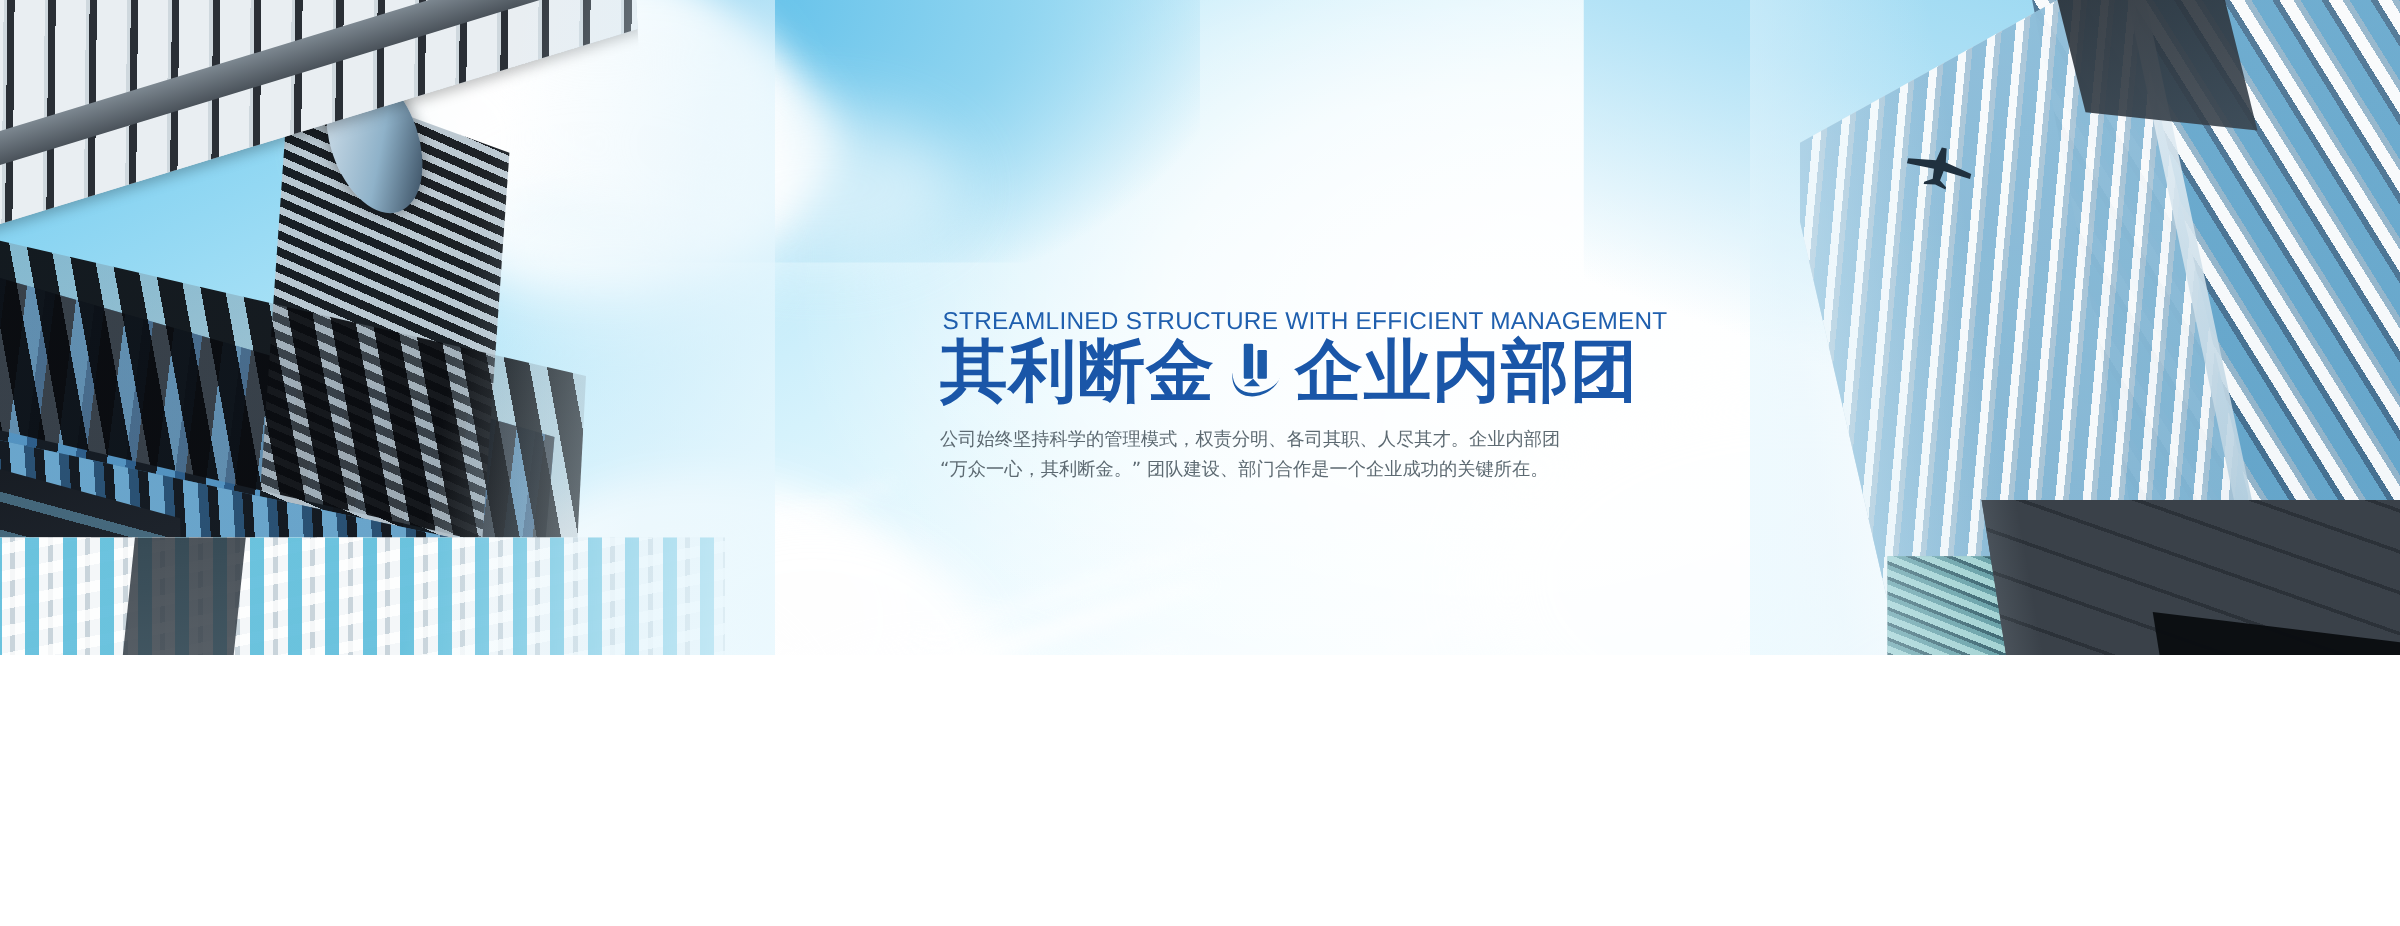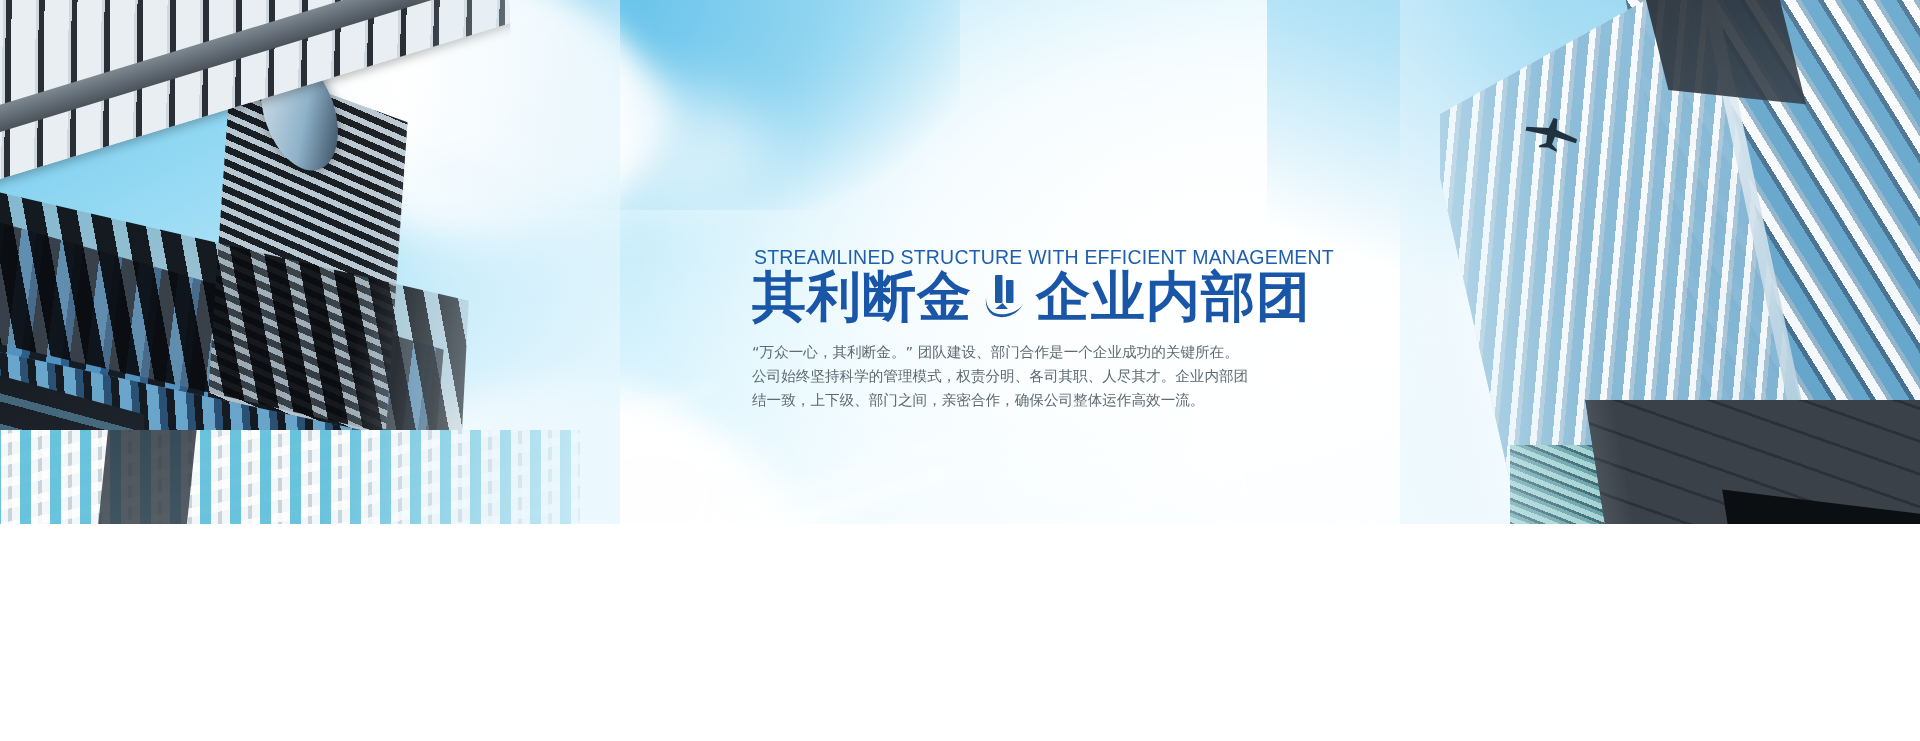--- a/index.html
+++ b/index.html
@@ -523,20 +523,19 @@
           <path d="M4 26 C4 40, 16 46, 31 40 C38 37, 41 33, 42 30
                    C38 41, 24 48, 13 44 C6 41, 3 34, 4 26 Z" fill="#1c5aa8"></path>
           <path d="M20.5 31 L26 37 L13 37 Z" fill="#1c5aa8"></path>
         </svg>
       </span>
 
       <span class="hz">企业内部团</span>
     </div>
 
     <div class="para">
+      <div>公司始终坚持科学的管理模式，权责分明、各司其职、人尽其才。企业内部团</div>
       <div>“万众一心，其利断金。” 团队建设、部门合作是一个企业成功的关键所在。</div>
-      <div>公司始终坚持科学的管理模式，权责分明、各司其职、人尽其才。企业内部团</div>
-      <div>结一致，上下级、部门之间，亲密合作，确保公司整体运作高效一流。</div>
     </div>
 
   </div>
 
 </div>
 
 </body></html>

